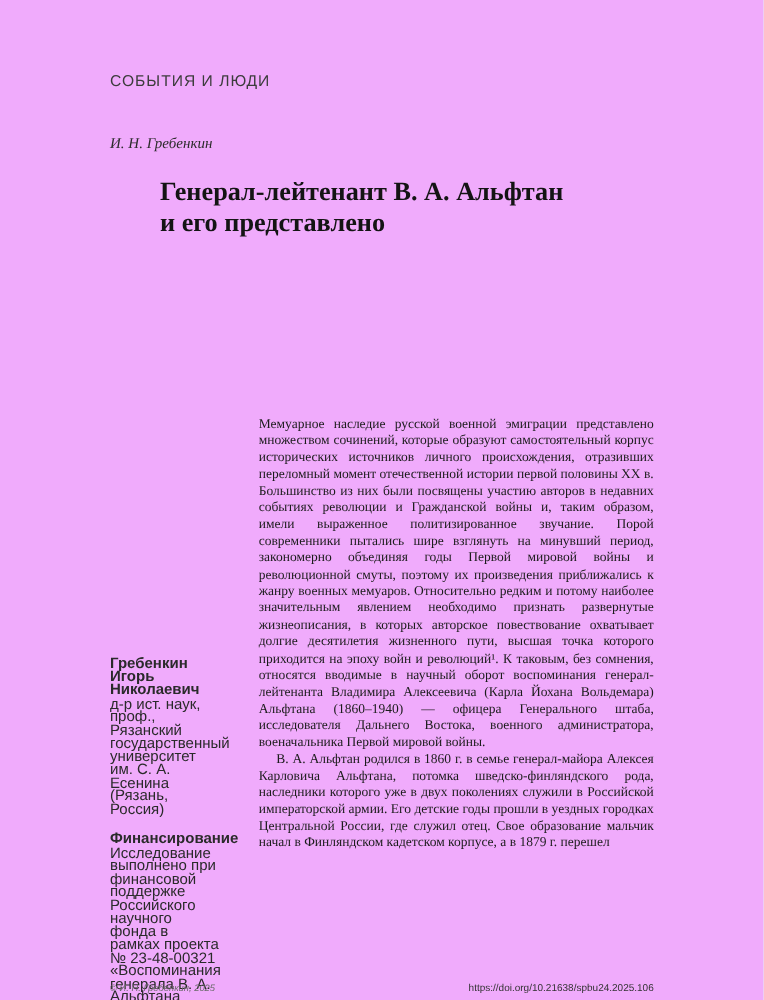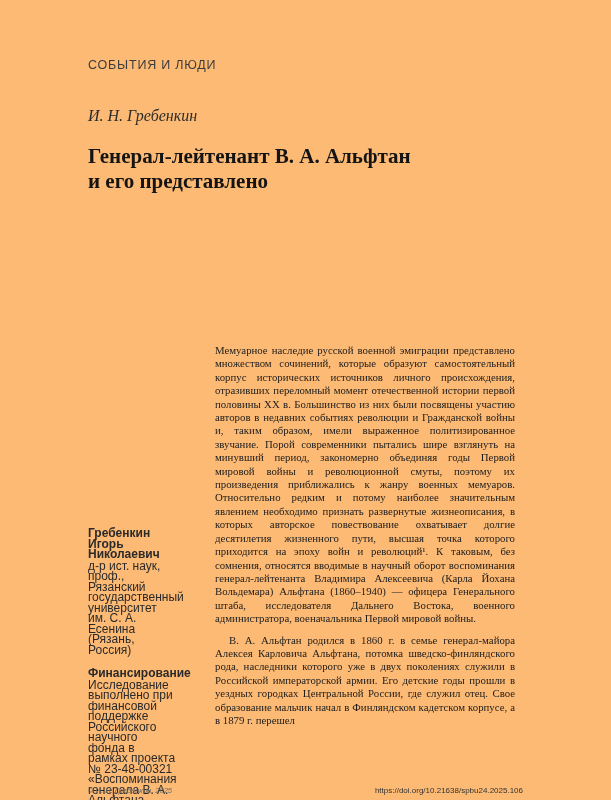--- a/index.html
+++ b/index.html
@@ -4,55 +4,55 @@
 <style>
   * { box-sizing: border-box; margin: 0; padding: 0; }
   html, body { background: #f4f4f4; }
   body { font-family: "Liberation Sans", sans-serif; }
 
   .page {
     position: relative;
     width: 611px;
     height: 800px;
     margin: 0 auto;
-    background: #fdba74;
+    background: #f0abfc;
     outline: 1px solid #e2e2e2;
     overflow: hidden;
     color: #1f1f1f;
   }
 
   .content {
     padding: 58px 88px 0 88px;
   }
 
   .section-header {
     font-family: "Liberation Sans", sans-serif;
     font-size: 12.5px;
     letter-spacing: 0.8px;
     color: #3c3c3c;
     margin-bottom: 35px;
   }
 
   .author-line {
     font-family: "Liberation Serif", serif;
     font-style: italic;
-    font-size: 16px;
+    font-size: 12px;
     color: #2c2c2c;
     margin-bottom: 19px;
   }
 
   .title {
     font-family: "Liberation Serif", serif;
     font-weight: bold;
     font-size: 21px;
     line-height: 25px;
     color: #141414;
     margin-bottom: 142px;
   }
-  .title-line { display: block; }
+  .title-line { display: block; margin-left: 40px; }
 
   .columns {
     display: flex;
     align-items: flex-start;
   }
 
   .sidebar {
     width: 88px;
     padding-top: 192px;
     font-family: "Liberation Sans", sans-serif;
@@ -67,21 +67,21 @@
     width: 316px;
     margin-left: auto;
     font-family: "Liberation Serif", serif;
     font-size: 10.8px;
     line-height: 13.4px;
     text-align: justify;
     color: #1c1c1c;
     hyphens: auto;
     -webkit-hyphens: auto;
   }
-  .para { margin: 8px; }
+  .para { margin: 0; }
   .para.indent { text-indent: 14px; }
 
   .footer {
     position: absolute;
     left: 88px;
     right: 88px;
     bottom: 5px;
     display: flex;
     justify-content: space-between;
     align-items: baseline;

